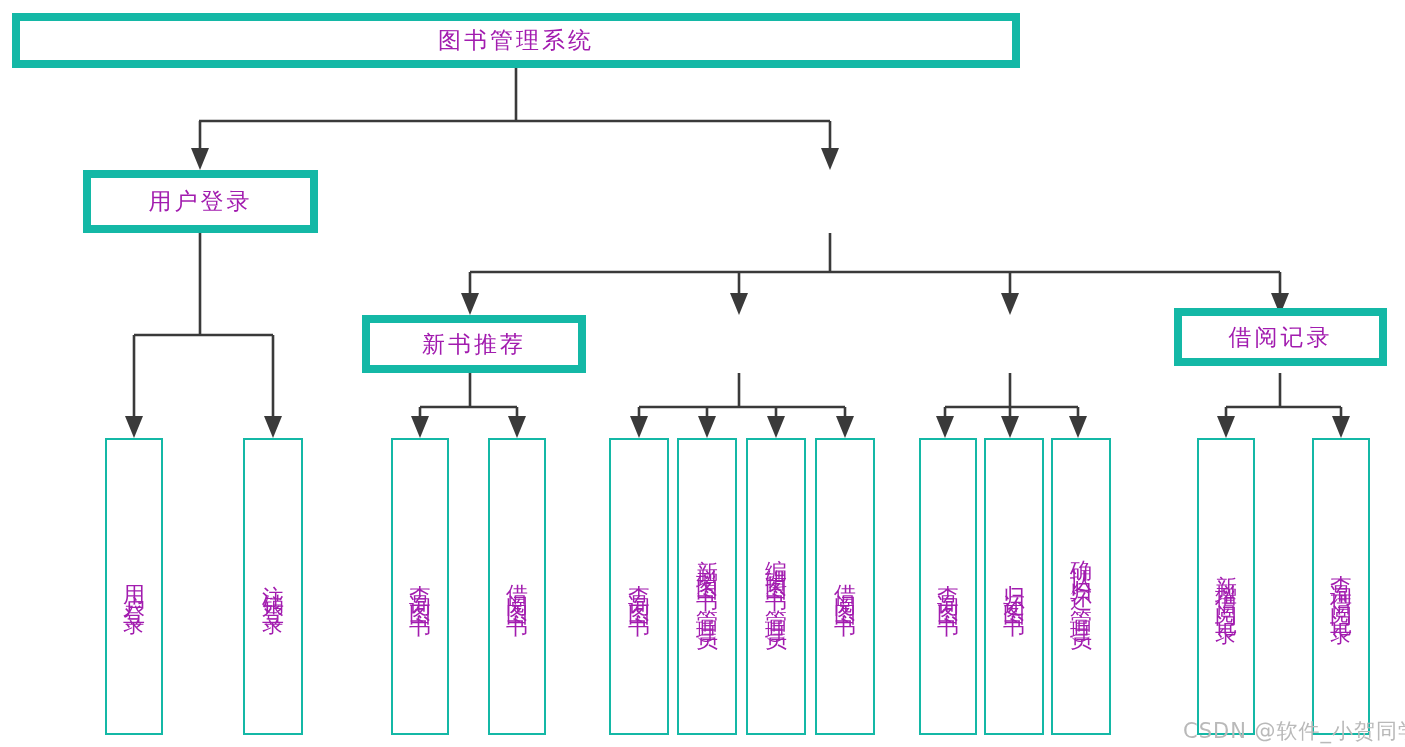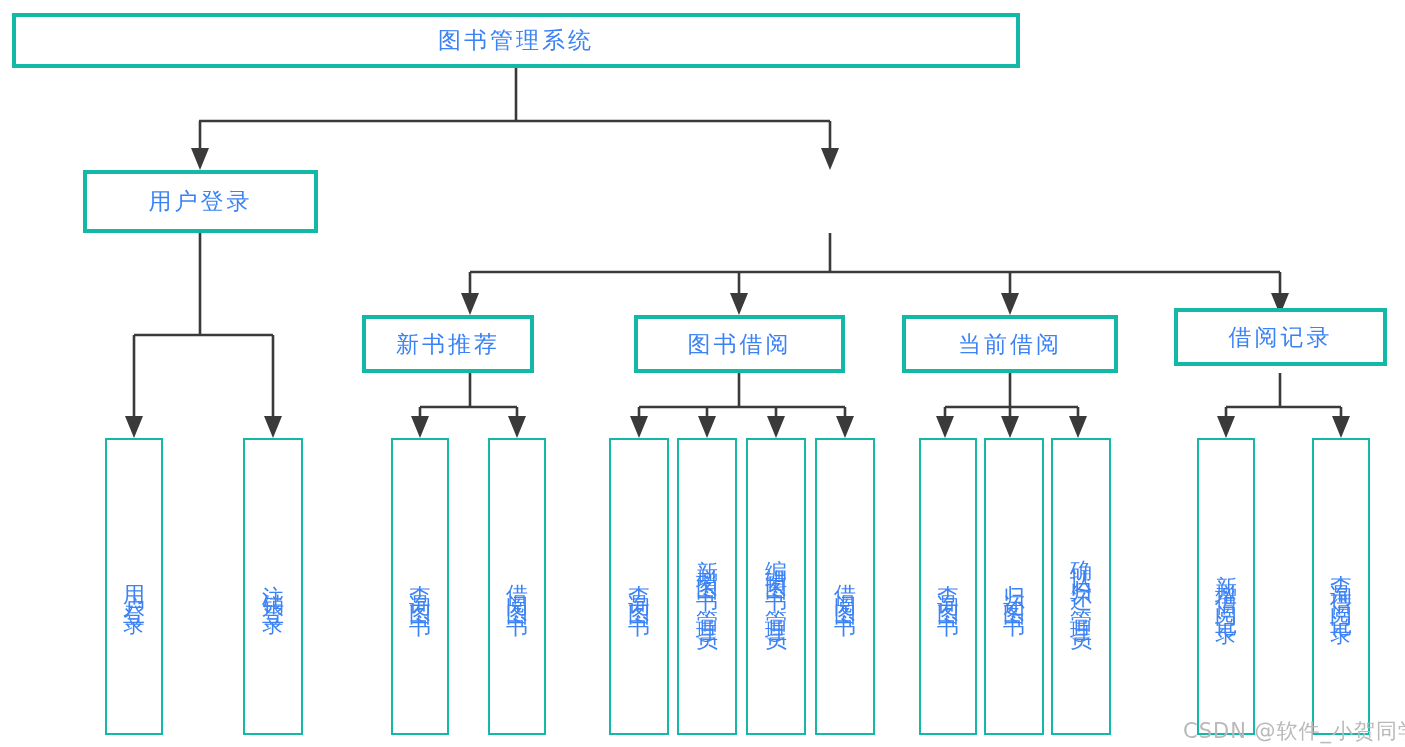--- a/index.html
+++ b/index.html
@@ -8,22 +8,22 @@
     width:1405px;height:747px;
     background:#ffffff;
     overflow:hidden;
     font-family:"DejaVu Sans","Liberation Sans",sans-serif;
   }
   .connector-layer{position:absolute;left:0;top:0;z-index:1;}
   .box{
     position:absolute;
     box-sizing:border-box;
     background:#ffffff;
-    border:4px solid #14b8a6;
-    color:#3b82f6;
+    border:8px solid #14b8a6;
+    color:#a21caf;
     display:flex;
     align-items:center;
     justify-content:center;
     z-index:2;
     font-size:23px;
     letter-spacing:3px;
     white-space:nowrap;
   }
   .leaf{
     border-width:2.5px;
@@ -101,23 +101,21 @@
       <line x1="1226" y1="407" x2="1226" y2="422" stroke="#3a3a3a" stroke-width="2.6"></line>
       <polygon points="1217,416 1235,416 1226,438" fill="#3a3a3a"></polygon>
       <line x1="1341" y1="407" x2="1341" y2="422" stroke="#3a3a3a" stroke-width="2.6"></line>
       <polygon points="1332,416 1350,416 1341,438" fill="#3a3a3a"></polygon>
     </svg>
 
   <div class="box" style="left:12px;top:13px;width:1008px;height:55px;">图书管理系统</div>
 
   <div class="box" style="left:83px;top:170px;width:235px;height:63px;">用户登录</div>
 
-  <div class="box" style="left:362px;top:315px;width:172px;height:58px;text-align:right;">新书推荐</div>
-  <div class="box" style="left:634px;top:315px;width:211px;height:58px;">图书借阅</div>
-  <div class="box" style="left:902px;top:315px;width:216px;height:58px;">当前借阅</div>
+  <div class="box" style="left:362px;top:315px;width:224px;height:58px;text-align:right;">新书推荐</div>
   <div class="box" style="left:1174px;top:308px;width:213px;height:58px;">借阅记录</div>
 
   <div class="box leaf" style="left:105px;top:438px;width:58px;height:297px;">用户登录</div>
   <div class="box leaf" style="left:243px;top:438px;width:60px;height:297px;">注销登录</div>
 
   <div class="box leaf" style="left:391px;top:438px;width:58px;height:297px;">查询图书</div>
   <div class="box leaf" style="left:488px;top:438px;width:58px;height:297px;">借阅图书</div>
 
   <div class="box leaf" style="left:609px;top:438px;width:60px;height:297px;">查询图书</div>
   <div class="box leaf" style="left:677px;top:438px;width:60px;height:297px;">新增图书（管理员）</div>

